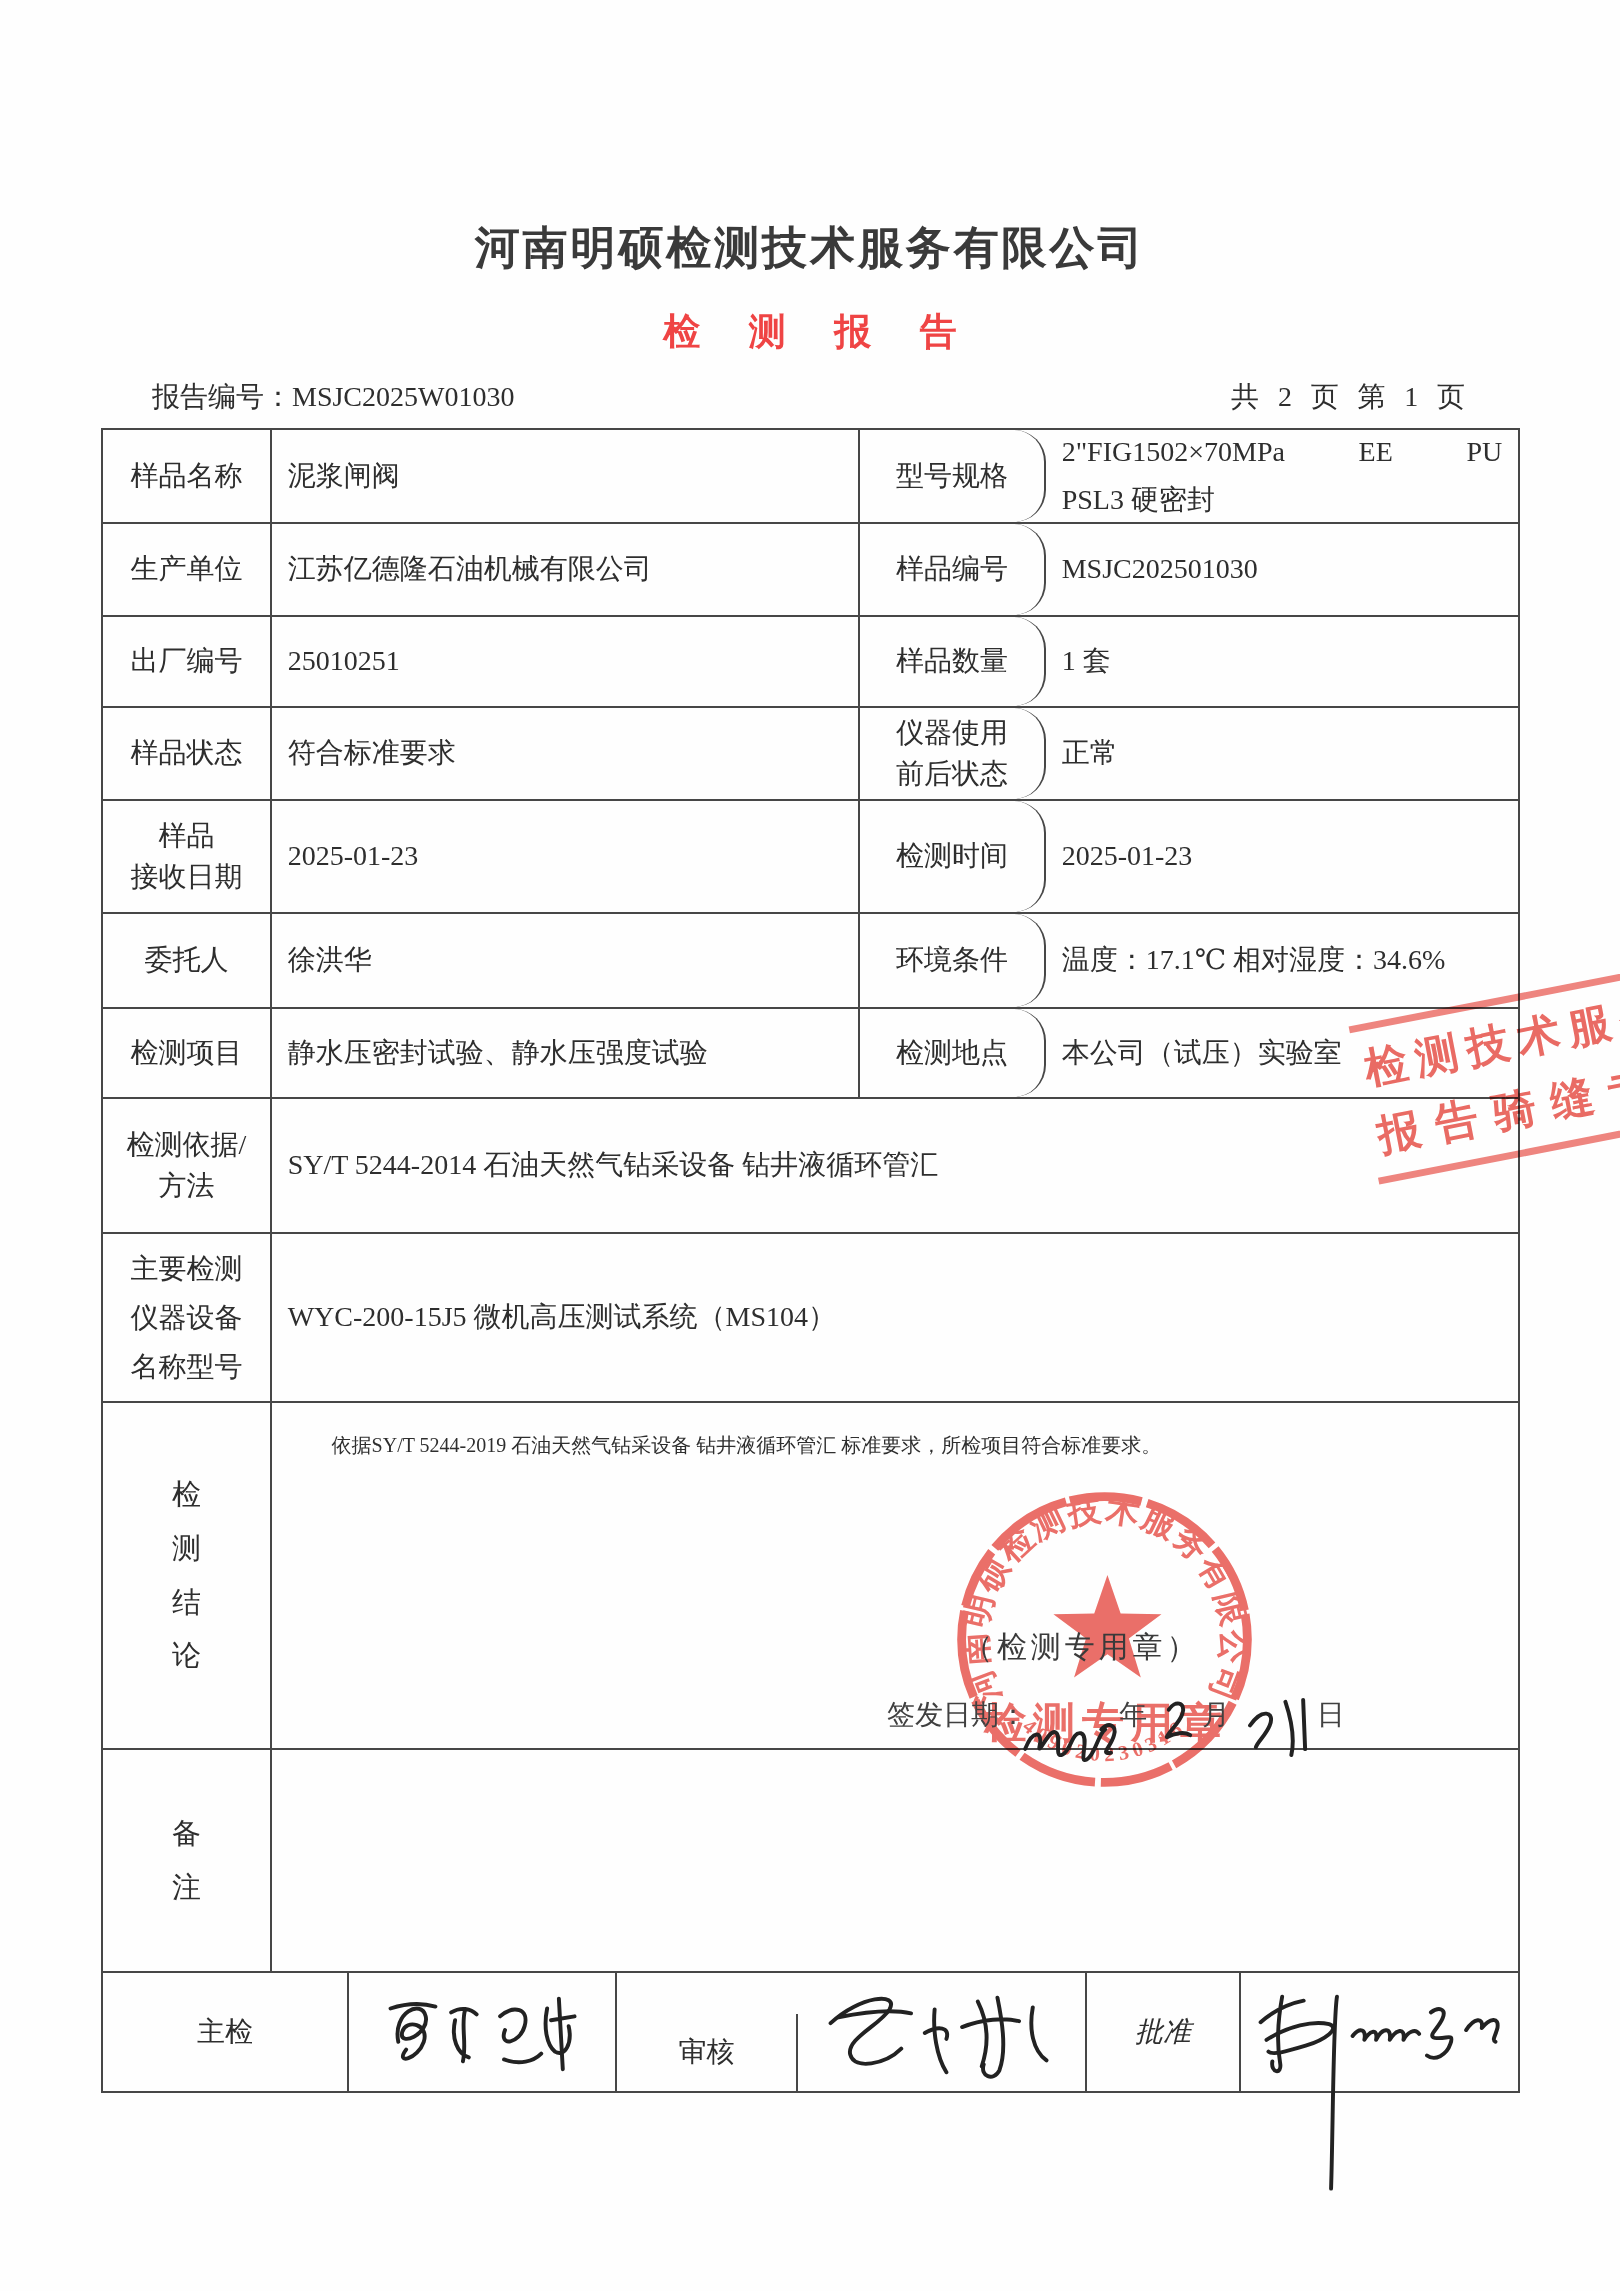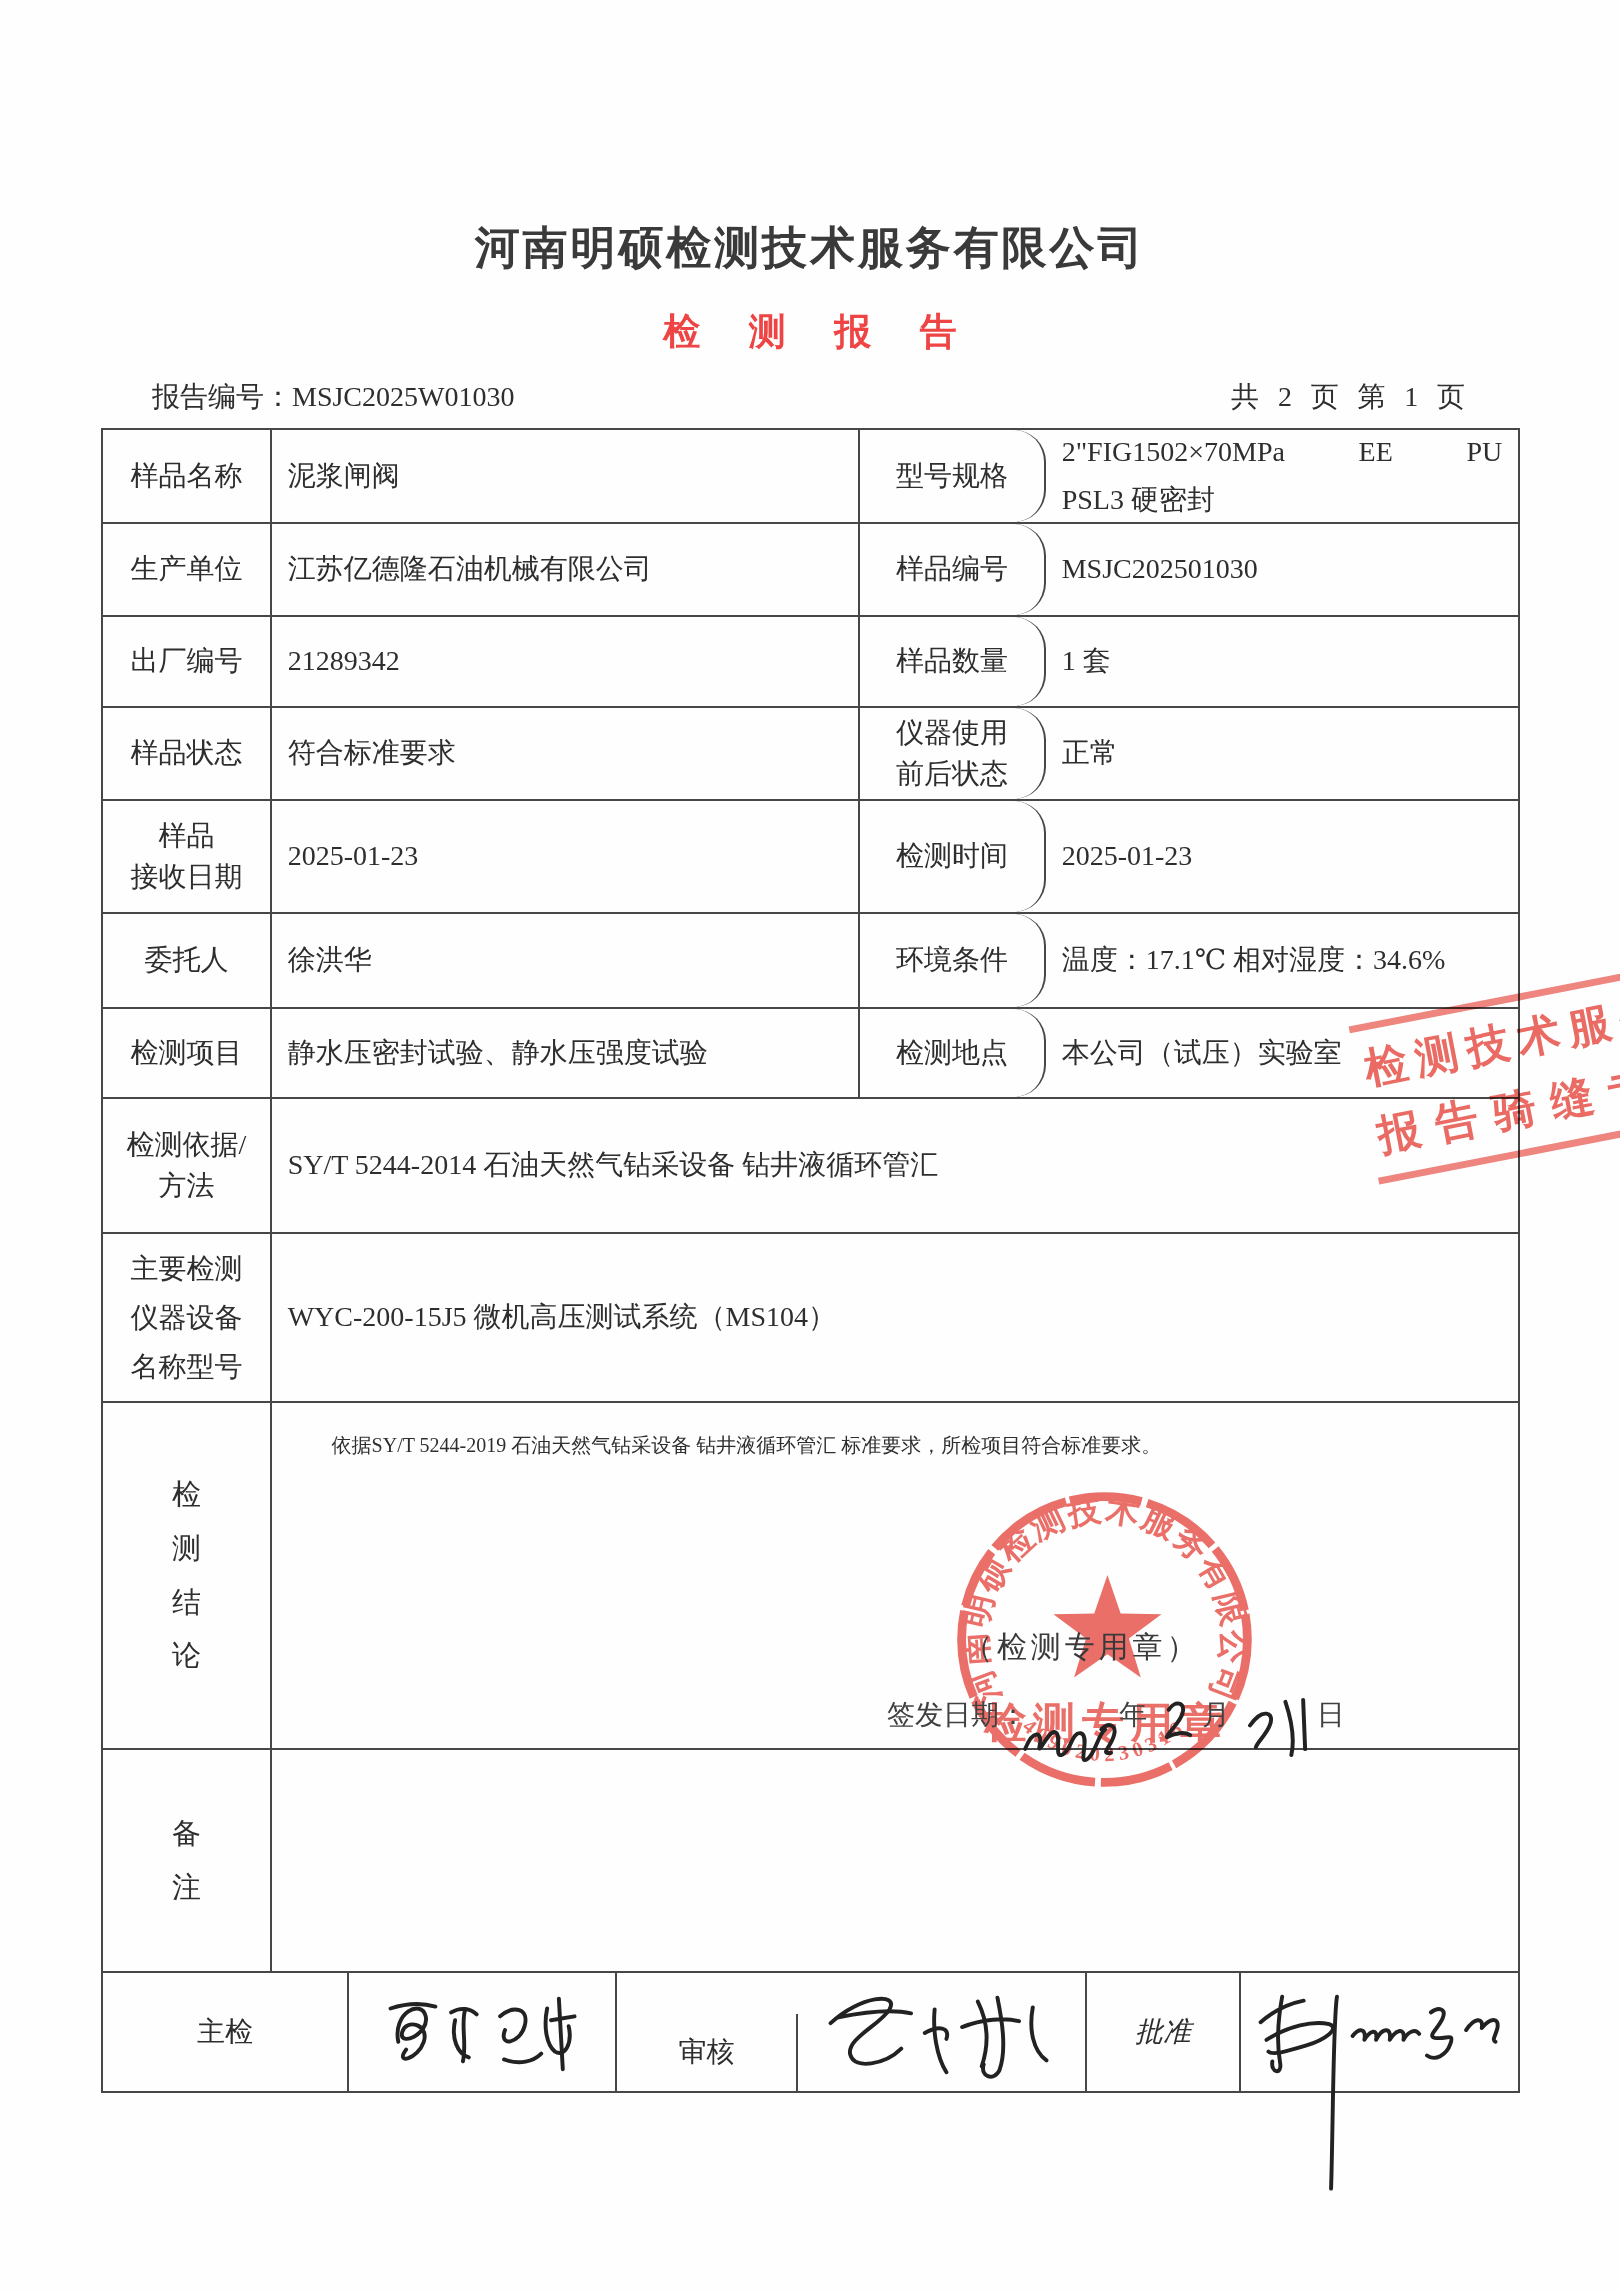--- a/index.html
+++ b/index.html
@@ -139,21 +139,21 @@
 
     <div class="row h-r2">
       <div class="c w1">生产单位</div>
       <div class="c val w2">江苏亿德隆石油机械有限公司</div>
       <div class="c w3">样品编号</div>
       <div class="c val w4">MSJC202501030</div>
     </div>
 
     <div class="row h-r3">
       <div class="c w1">出厂编号</div>
-      <div class="c val w2">21289342</div>
+      <div class="c val w2">25010251</div>
       <div class="c w3">样品数量</div>
       <div class="c val w4">1 套</div>
     </div>
 
     <div class="row h-r4">
       <div class="c w1">样品状态</div>
       <div class="c val w2">符合标准要求</div>
       <div class="c w3">
         <span>仪器使用</span>
         <span>前后状态</span>

